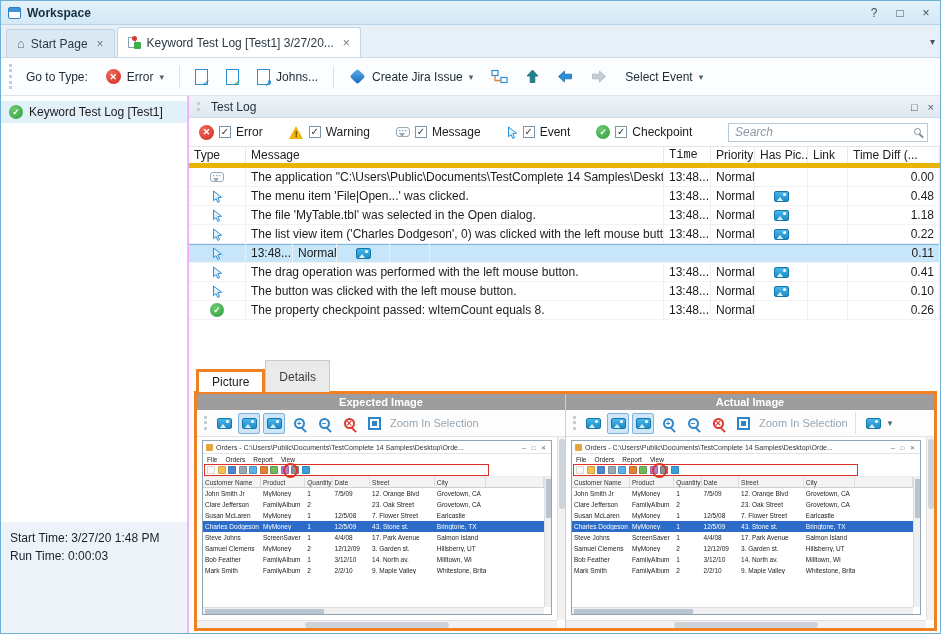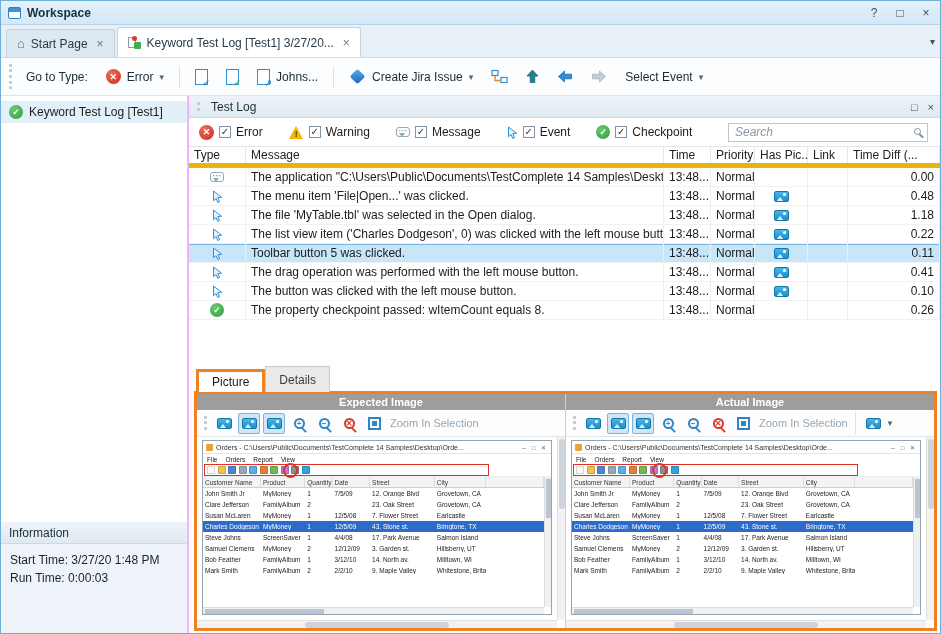--- a/index.html
+++ b/index.html
@@ -76,21 +76,21 @@
 
   
   .lhead { display:flex; height:21px; border-bottom:5px solid #eab308; background:#fff; }
   .lhead span { display:flex; align-items:center; padding:0 5px; border-right:1px solid #e3e8ed; color:#222; overflow:hidden; white-space:nowrap; flex:none; }
   .lrow { display:flex; height:19px; }
   .lc { display:flex; align-items:center; padding:0 5px; border-right:1px solid #eceff2; border-bottom:1px solid #f0f2f4; overflow:hidden; white-space:nowrap; flex:none; }
   .lrow.sel { background:#c8e6f9; box-shadow:inset 0 1px 0 #7fb3da, inset 0 -1px 0 #7fb3da; }
 
   
   .pd-tabs { position:absolute; left:7px; top:273px; height:23px; display:flex; align-items:flex-end; z-index:2; }
-  .pdtab { display:flex; align-items:center; height:26px; padding:0 13px; background:#eaeaea; border:1px solid #c9c9c9; border-bottom:none; color:#3b3b3b; }
+  .pdtab { display:flex; align-items:center; height:32px; padding:0 13px; background:#eaeaea; border:1px solid #c9c9c9; border-bottom:none; color:#3b3b3b; }
   .pdtab.active { height:23px; background:#fff; border:3px solid #ef8122; border-bottom:none; color:#1c1c1c; }
 
   
   .pic-panel { position:absolute; left:5px; right:3px; top:295px; bottom:2px; border:3px solid #ef8122; background:#fff; display:flex; }
   .pic-half { flex:1; display:flex; flex-direction:column; min-width:0; }
   .pic-half + .pic-half { border-left:1px solid #cfcfcf; }
   .ph-head { height:16px; background:#9d9d9d; color:#fff; font-weight:bold; font-size:11px; line-height:16px; text-align:center; flex:none; }
   .ph-tools { height:27px; display:flex; align-items:center; gap:3px; padding:0 5px; border-bottom:1px solid #e4e4e4; background:#fdfdfd; flex:none; }
   .tbtn { width:22px; height:21px; display:inline-flex; align-items:center; justify-content:center; border-radius:2px; flex:none; }
   .tbtn.sel { background:#cfe6f8; border:1px solid #7fb2dd; }
@@ -215,21 +215,20 @@
     </span>
   </div>
 
   <div class="leftpanel">
     <div class="lp-tree">
       <div class="tree-item">
         <span class="ic ic-chk">✓</span>
         <span>Keyword Test Log [Test1]</span>
       </div>
     </div>
-    <div class="phead">Information</div>
     <div class="lp-info">
       <div>Start Time: 3/27/20 1:48 PM</div>
       <div>Run Time: 0:00:03</div>
     </div>
   </div>
 
   <div class="mainpanel">
     <div class="tl-head">
       <span class="grip"></span>
       <span>Test Log</span>
@@ -277,21 +276,21 @@
         </span>
       <span class="search-wrap">
         <input type="text" placeholder="Search" style="">
         <span class="search-ic"></span>
       </span>
     </div>
 
     <div class="lhead">
         <span style="width: 57px;">Type</span>
         <span style="width: 418px;">Message</span>
-        <span style="width: 47px;">Time</span>
+        <span style="width: 47px; font-family: Liberation Mono, monospace;">Time</span>
         <span style="width: 44px;">Priority</span>
         <span style="width: 53px;">Has Pic...</span>
         <span style="width: 40px;">Link</span>
         <span style="flex: 1 1 0%; min-width: 0px;">Time Diff (...</span>
       </div>
     <div>
         <div class="lrow">
           <span class="lc" style="width:57px;justify-content:center">
             <span class="ic ic-msg"></span>
           </span>
@@ -354,21 +353,20 @@
           <span class="lc" style="flex:1;min-width:0;justify-content:flex-end">0.22</span>
         </div>
         <div class="lrow sel">
           <span class="lc" style="width:57px;justify-content:center">
             <span class="ic ic-event">
               <svg width="11" height="13" viewBox="0 0 11 13">
                 <path d="M1.5 1 L9.5 7.2 L5.8 7.7 L7.6 11.6 L5.8 12.5 L4.1 8.6 L1.5 10.7 Z" fill="#e4f2fc" stroke="#2d8fd6" stroke-width="1" stroke-linejoin="round"></path>
               </svg>
             </span>
           </span>
-          <span class="lc" style="width:418px">Toolbar button 5 was clicked.</span>
           <span class="lc" style="width:47px">13:48...</span>
           <span class="lc" style="width:44px">Normal</span>
           <span class="lc" style="width:53px;justify-content:center">
             <span class="ic-pic"></span>
           </span>
           <span class="lc" style="width:40px"></span>
           <span class="lc" style="flex:1;min-width:0;justify-content:flex-end">0.11</span>
         </div>
         <div class="lrow">
           <span class="lc" style="width:57px;justify-content:center">

